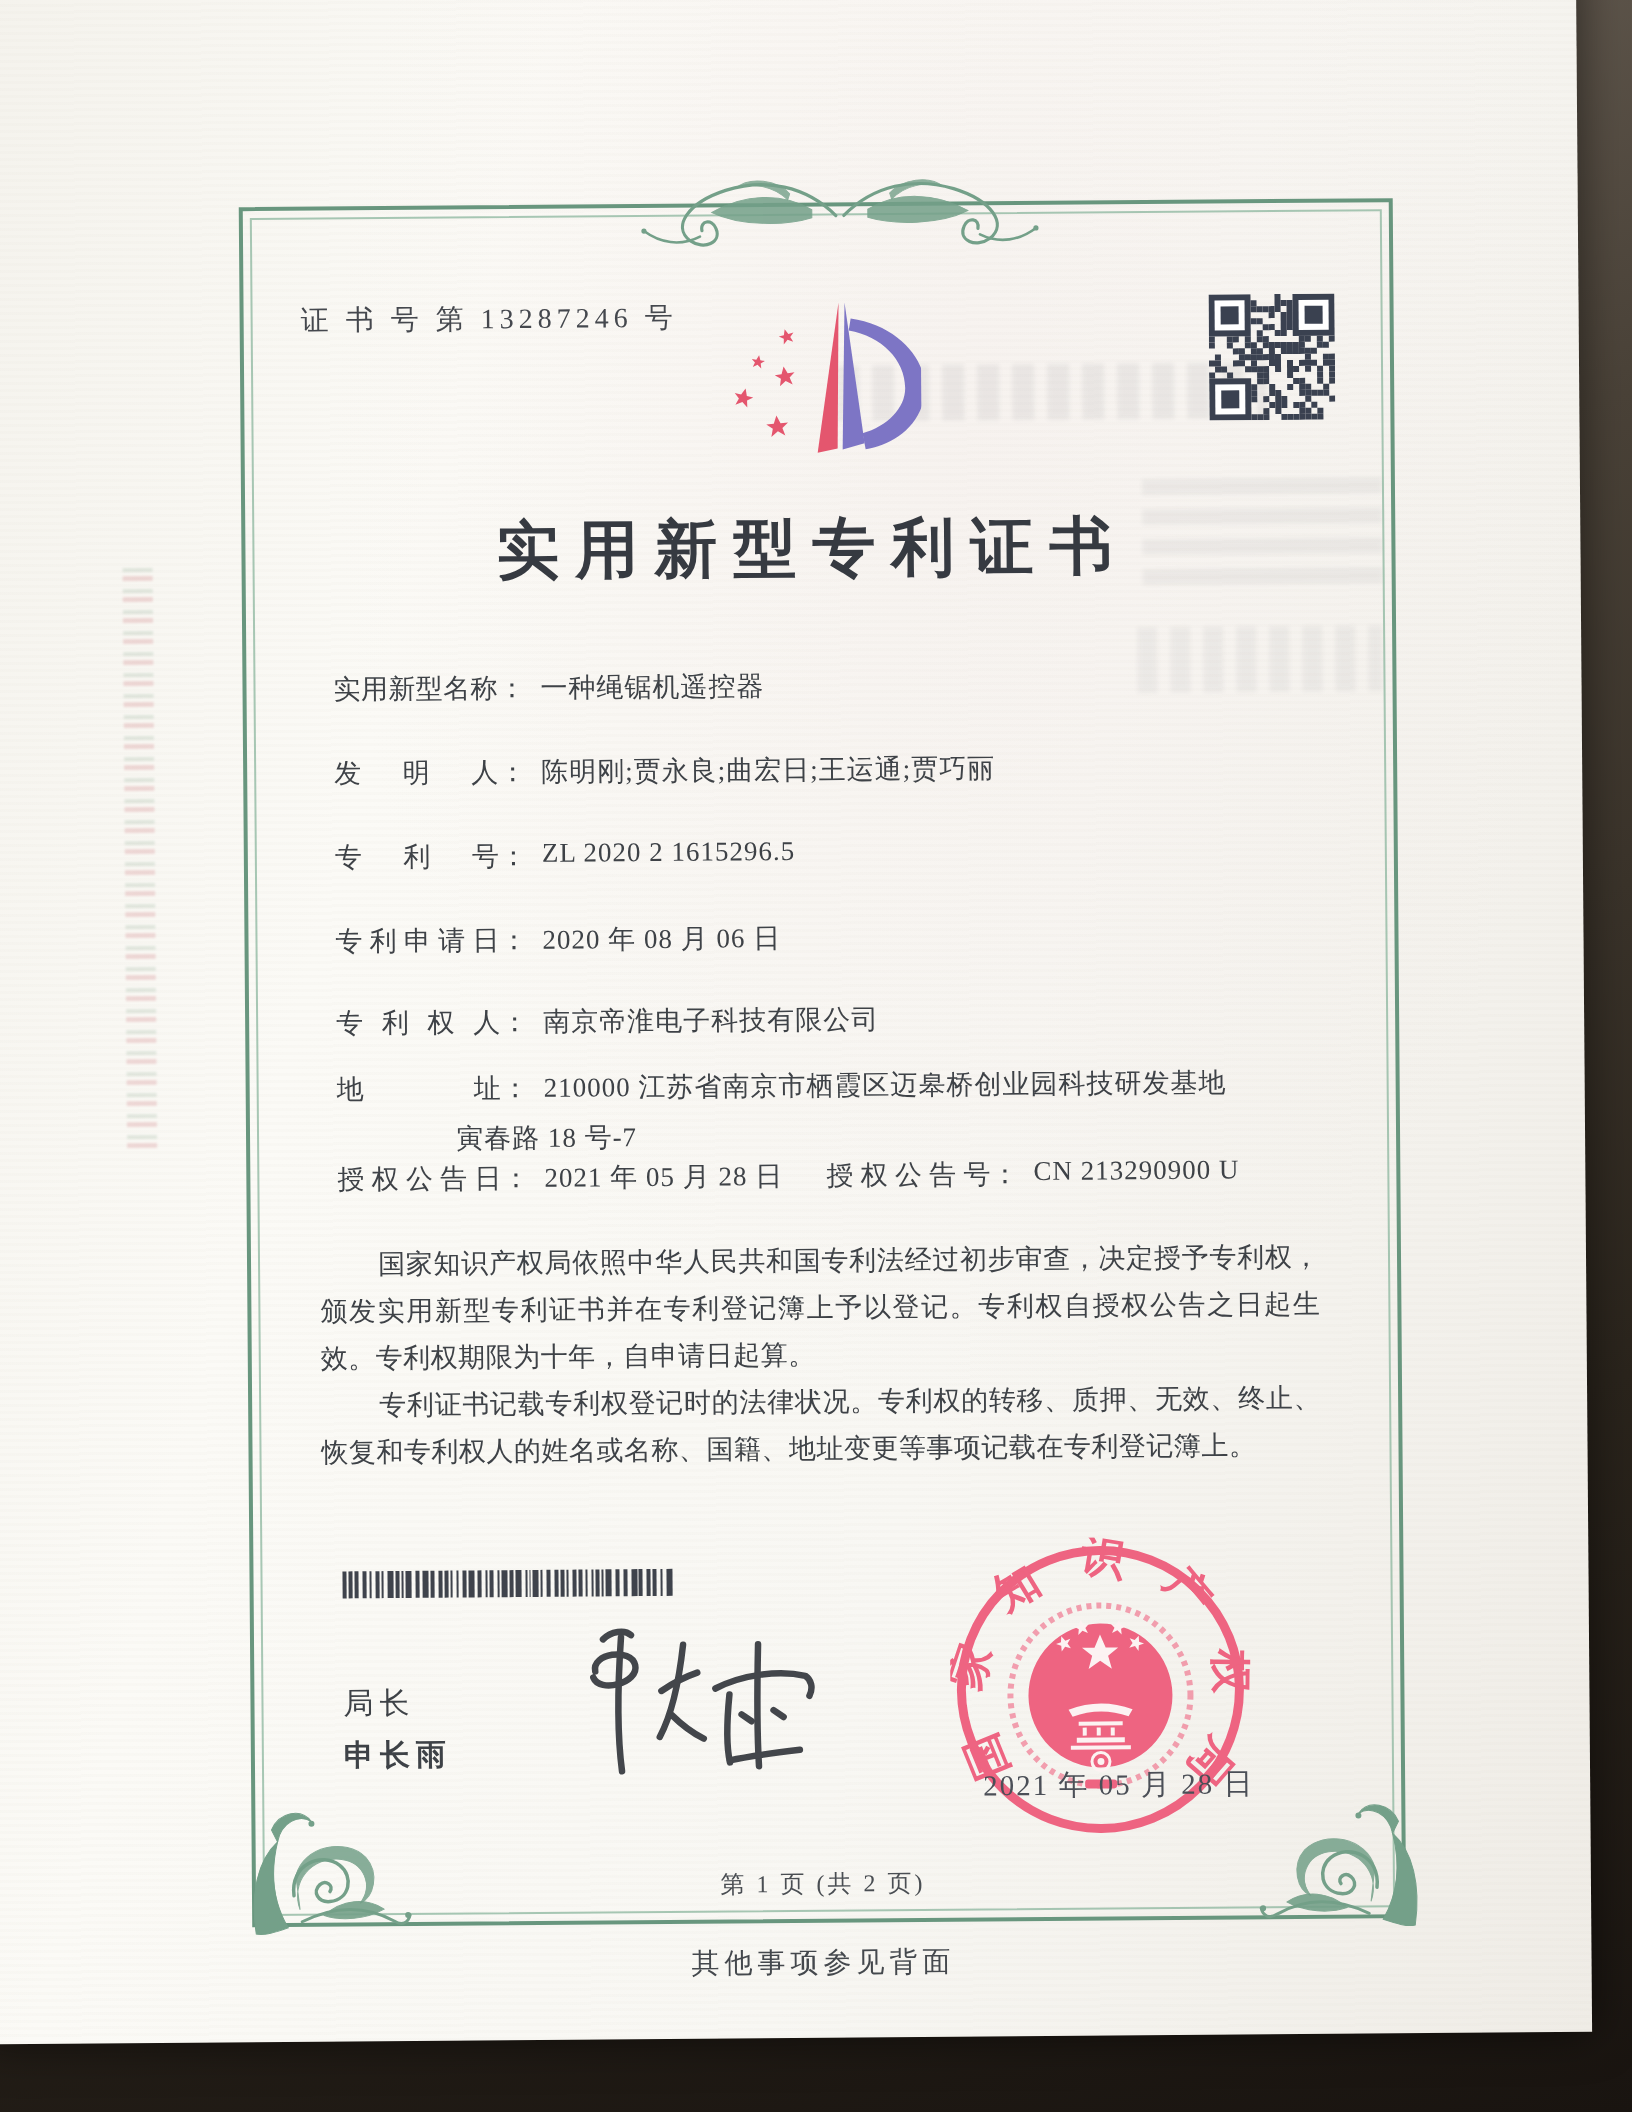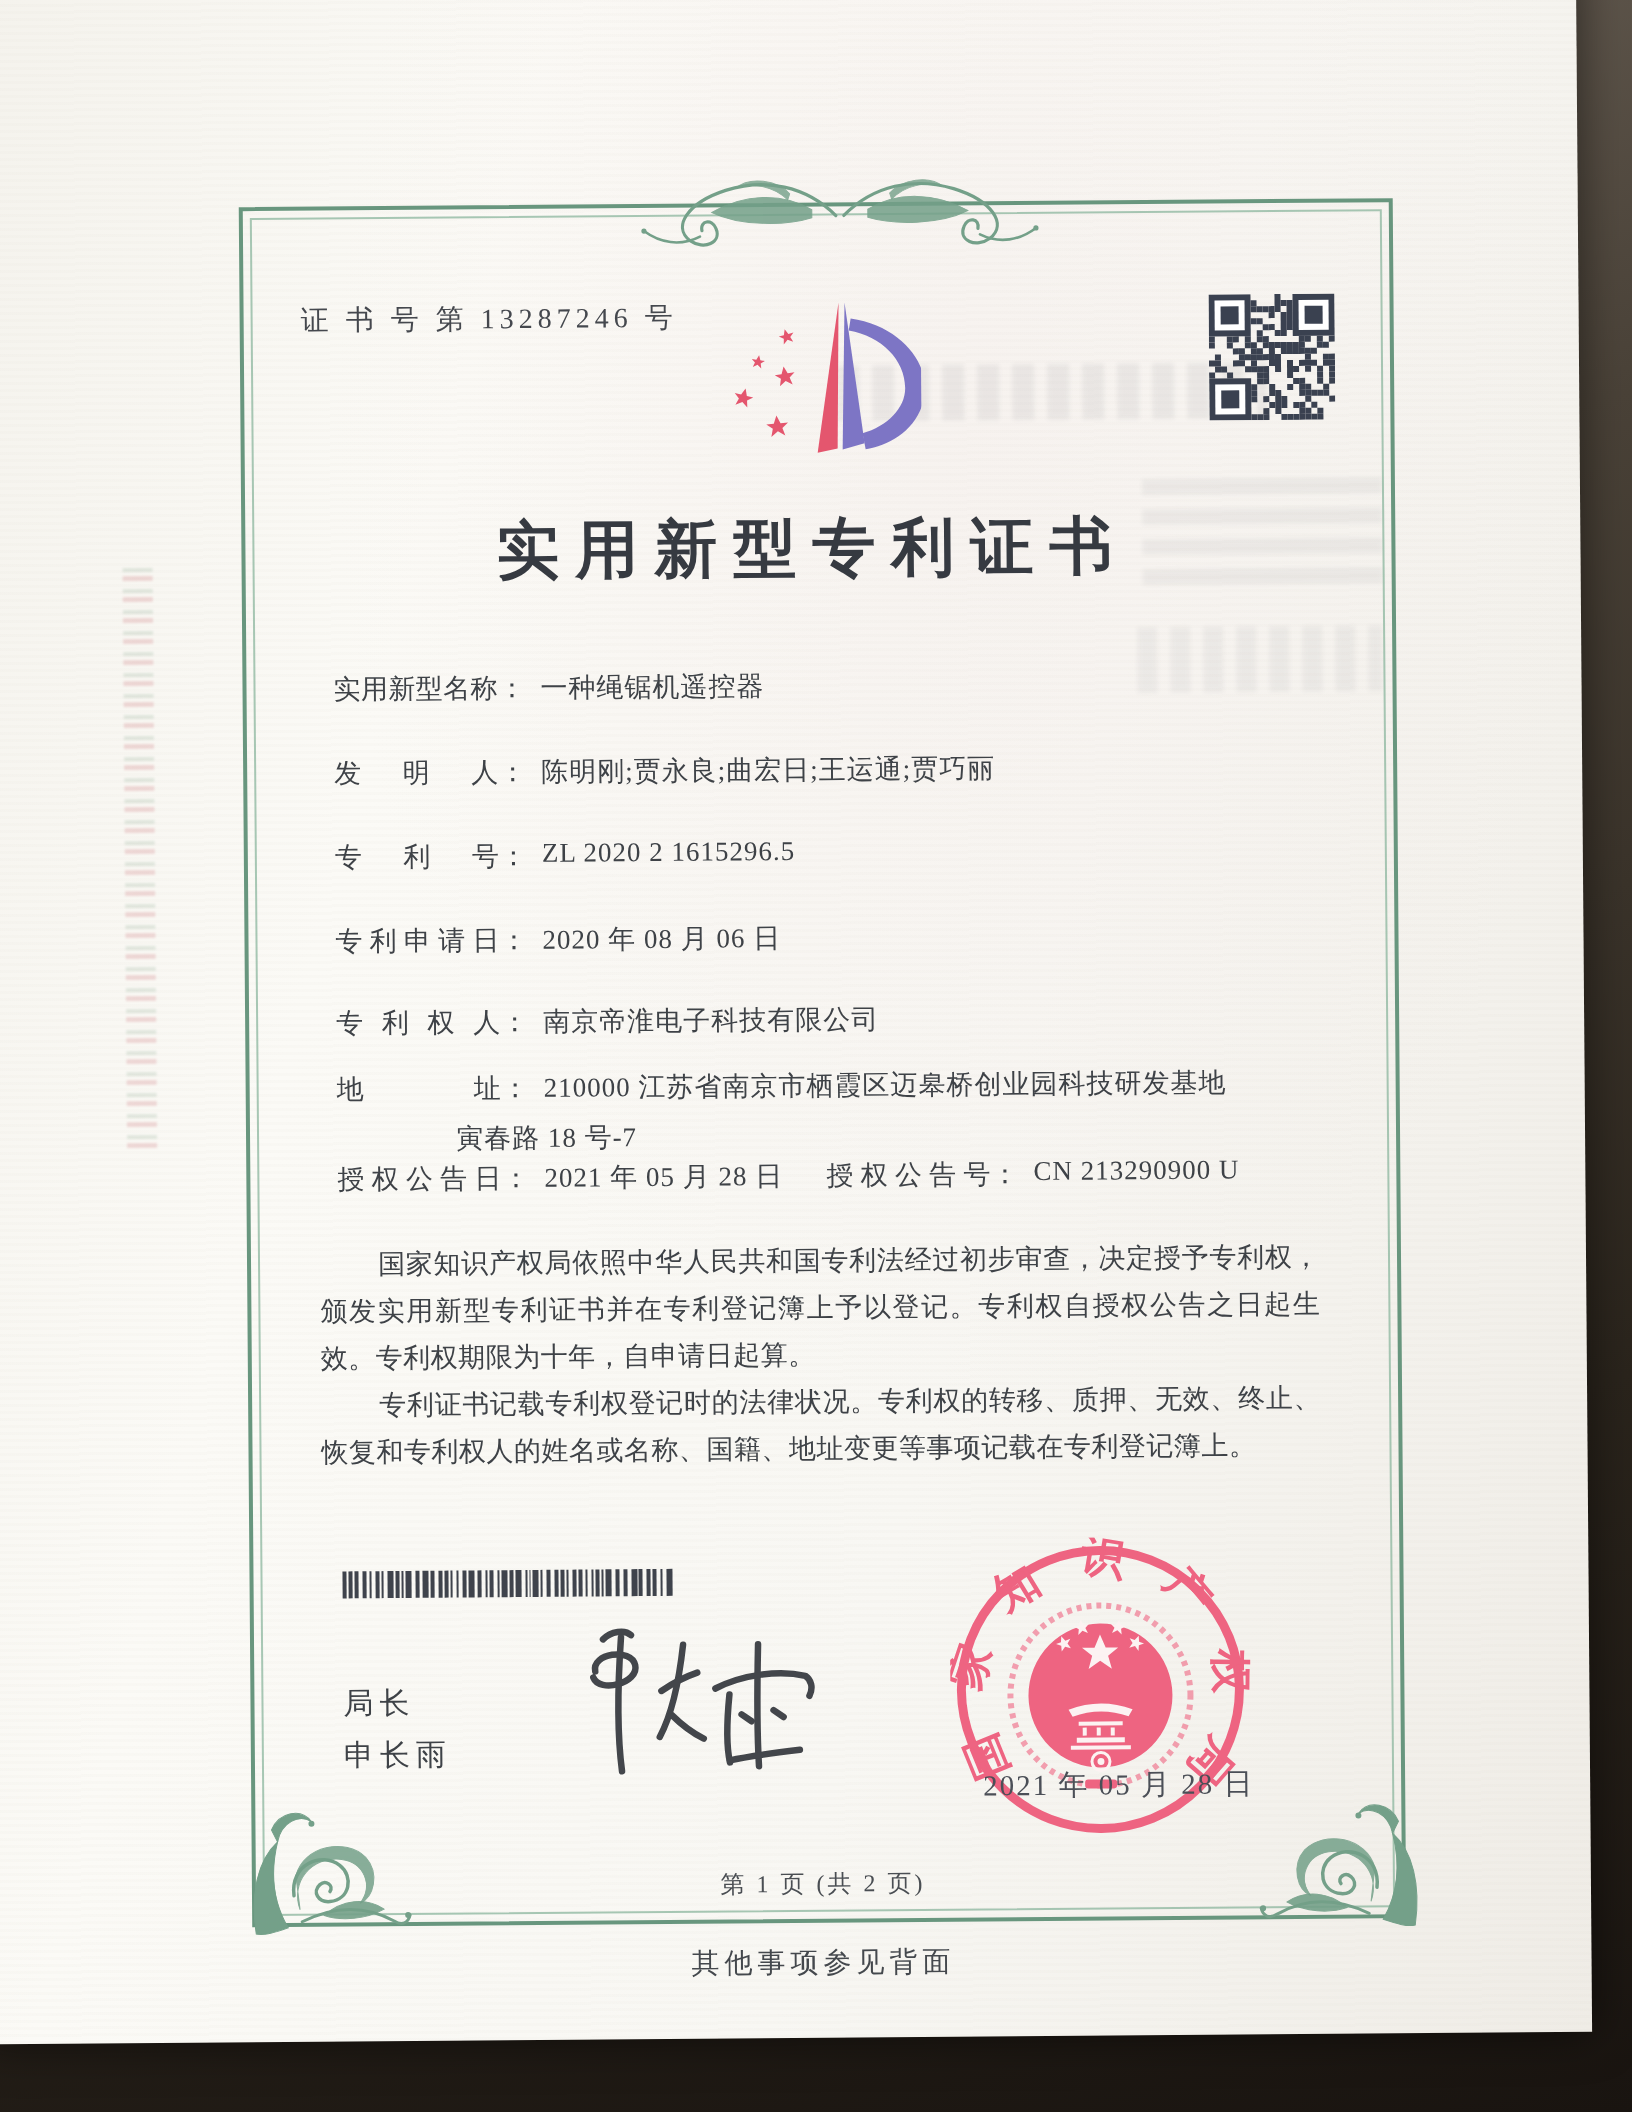--- a/index.html
+++ b/index.html
@@ -40,21 +40,21 @@
   .lab{display:inline-block;width:164px;text-align:justify;text-align-last:justify;}
   .colon{margin-left:1px;}
   .val{margin-left:15px;letter-spacing:1px;}
   #addr-line2{position:absolute;left:455px;top:1118px;font-size:27px;letter-spacing:1px;}
   .row.right-col{left:825px;}
   #paras{position:absolute;left:318px;top:1238px;width:1000px;}
   #paras p{margin:0;font-size:27px;line-height:47px;text-align:justify;text-indent:2.15em;letter-spacing:.5px;}
   #barcode{position:absolute;left:338px;top:1568px;width:332px;height:27px;display:flex;align-items:stretch;}
   #barcode i{display:block;height:100%;}
   #signer-title{position:absolute;left:338px;top:1680px;font-size:30px;letter-spacing:6px;}
-  #signer-name{position:absolute;left:338px;top:1732px;font-size:30px;letter-spacing:6px;}
+  #signer-name{position:absolute;left:338px;top:1732px;font-size:30px;letter-spacing:6px;font-weight:bold;}
   #signature{position:absolute;left:528px;top:1618px;}
   #seal{position:absolute;left:945px;top:1540px;opacity:.9;}
   #seal-date{position:absolute;left:977px;top:1768px;font-size:29px;letter-spacing:2px;color:#4b4f57;z-index:6;}
   #page-info{position:absolute;left:50%;top:1868px;transform:translateX(-50%);font-size:24px;letter-spacing:3px;color:#4a4e53;white-space:nowrap;}
   #back-note{position:absolute;left:50%;top:1944px;transform:translateX(-50%);font-size:28px;letter-spacing:5px;color:#44484d;white-space:nowrap;}
 </style>
 </head>
 <body>
 
 <svg width="0" height="0" style="position:absolute" aria-hidden="true">

